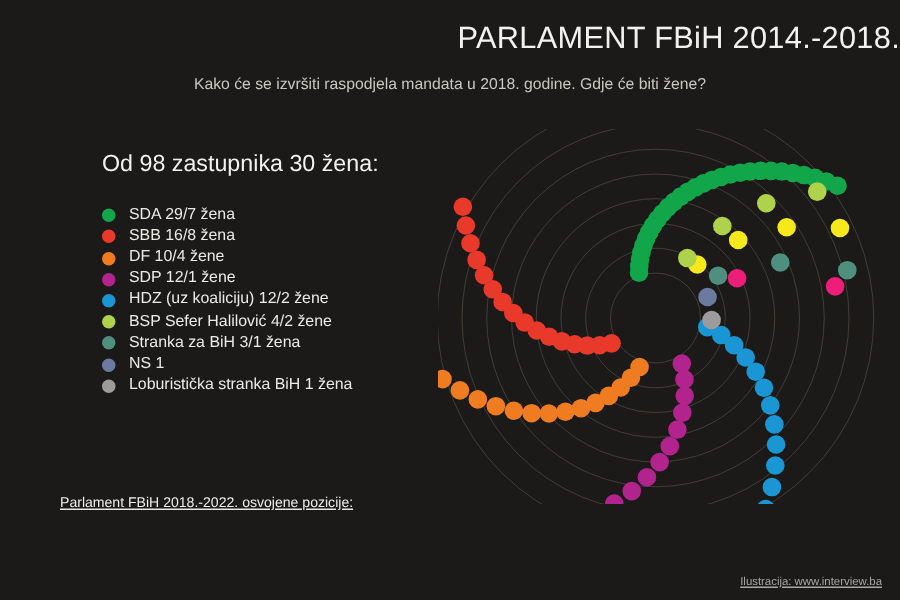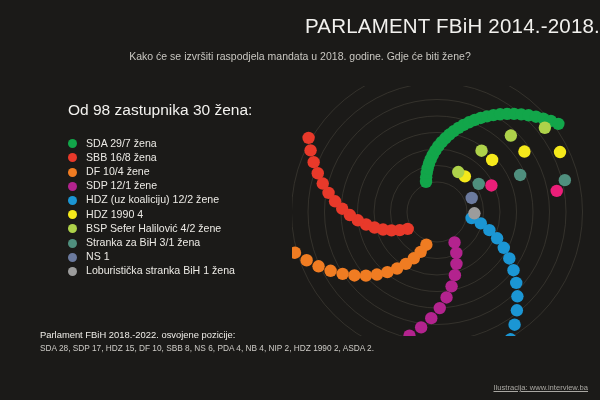--- a/index.html
+++ b/index.html
@@ -50,21 +50,21 @@
     margin-right:9px;
   }
   .legend-label{
     font-size:10.6px;
     color:#eceae5;
     white-space:nowrap;
     line-height:1;
   }
 
   .footer{
-    position:absolute;left:40px;top:329px;width:470px;
+    position:absolute;left:40px;top:329px;width:470px;text-decoration:underline;
   }
   .footer-title{
     font-size:9.4px;color:#efedE8;margin:0 0 3px 0;
   }
   .footer-list{
     font-size:8.3px;color:#cdcbc6;margin:0;
   }
 
   .credit{
     position:absolute;right:12px;bottom:8px;
@@ -96,24 +96,20 @@
         <span class="legend-dot" style="background: rgb(240, 124, 34);"></span>
         <span class="legend-label">DF 10/4 žene</span>
       </div>
       <div class="legend-row">
         <span class="legend-dot" style="background: rgb(179, 35, 142);"></span>
         <span class="legend-label">SDP 12/1 žene</span>
       </div>
       <div class="legend-row">
         <span class="legend-dot" style="background: rgb(27, 150, 212);"></span>
         <span class="legend-label">HDZ (uz koaliciju) 12/2 žene</span>
-      </div>
-      <div class="legend-row">
-        <span class="legend-dot" style="background: rgb(245, 233, 27);"></span>
-        <span class="legend-label">HDZ 1990 4</span>
       </div>
       <div class="legend-row">
         <span class="legend-dot" style="background: rgb(174, 210, 74);"></span>
         <span class="legend-label">BSP Sefer Halilović 4/2  žene</span>
       </div>
       <div class="legend-row">
         <span class="legend-dot" style="background: rgb(79, 143, 126);"></span>
         <span class="legend-label">Stranka za BiH 3/1 žena</span>
       </div>
       <div class="legend-row">
@@ -234,18 +230,17 @@
         <circle cx="272.84" cy="94.13" r="6.2" fill="#4f8f7e"></circle>
         <circle cx="199.40" cy="99.47" r="6.2" fill="#ec1e79"></circle>
         <circle cx="264.73" cy="104.89" r="6.2" fill="#ec1e79"></circle>
         <circle cx="179.70" cy="111.98" r="6.2" fill="#6b7a9e"></circle>
         <circle cx="182.40" cy="127.31" r="6.2" fill="#9c9c9c"></circle>
       </g>
   </svg>
 
   <div class="footer">
     <p class="footer-title">Parlament FBiH 2018.-2022. osvojene pozicije:</p>
-    <p class="footer-list">SDA 28, SDP 17, HDZ 15, DF 10, SBB 8, NS 6, PDA 4, NB 4, NIP 2, HDZ 1990 2, ASDA 2.</p>
   </div>
 
   <div class="credit">Ilustracija: www.interview.ba</div>
 
 </div>
 
 </body></html>

